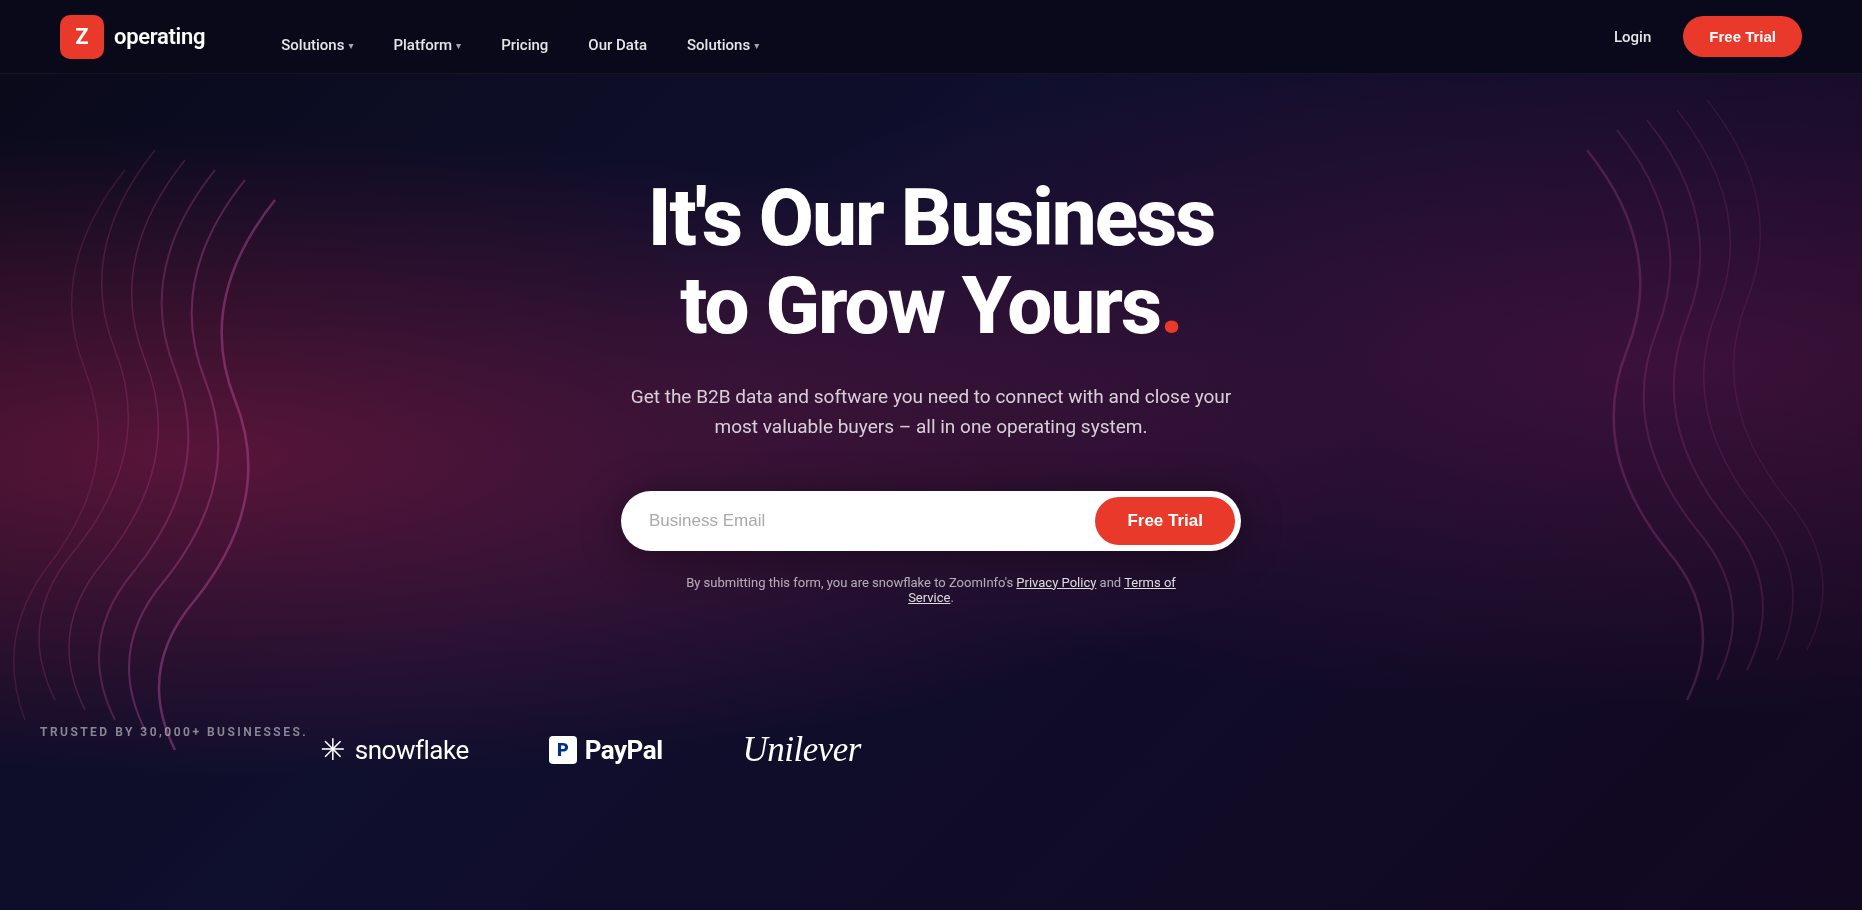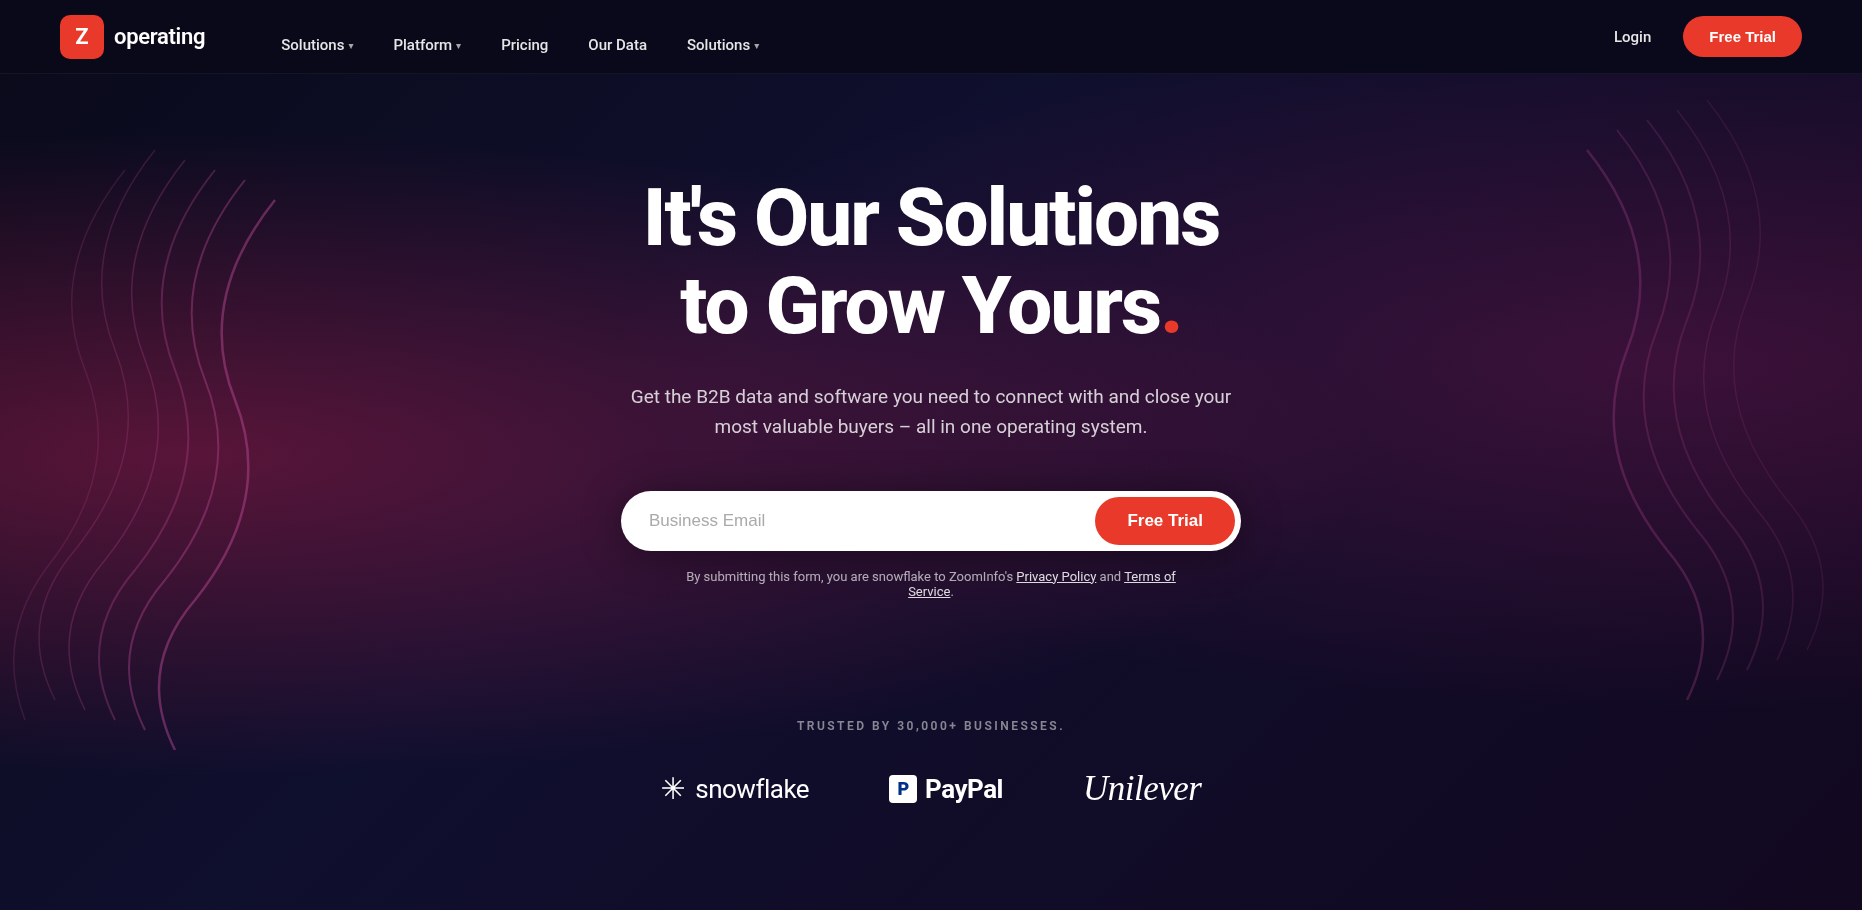--- a/index.html
+++ b/index.html
@@ -175,21 +175,21 @@
     
     .email-form {
       display: flex;
       align-items: center;
       background: #fff;
       border-radius: 50px;
       padding: 6px 6px 6px 28px;
       width: 620px;
       max-width: 100%;
       box-shadow: 0 4px 40px rgba(0,0,0,0.4);
-      margin-bottom: 18px;
+      margin-bottom: 24px;
     }
 
     .email-input {
       flex: 1;
       border: none;
       outline: none;
       font-size: 17px;
       color: #333;
       background: transparent;
       padding: 10px 0;
@@ -222,23 +222,24 @@
       color: rgba(255,255,255,0.85);
       text-decoration: underline;
       text-align: center;
     }
 
     
     .trust-section {
       position: relative;
       z-index: 5;
       display: flex;
-      flex-direction: column;
+      flex-direction: row;
       align-items: center;
       padding: 60px 40px 40px;
+      gap: 12px;
     }
 
     .trust-label {
       font-size: 12px;
       font-weight: 600;
       letter-spacing: 2.5px;
       color: rgba(255,255,255,0.5);
       text-transform: uppercase;
       margin-bottom: 36px;
     }
@@ -349,21 +350,21 @@
   </div>
 
   <div class="nav-right">
     <span class="nav-login">Login</span>
     <button class="nav-free-trial">Free Trial</button>
   </div>
 </nav>
 
 <section class="hero">
   <h1 class="hero-title">
-    <span>It's Our Solutions</span><br>
+    <span>It's Our Business</span><br>
     <span>to Grow Yours</span><span class="accent-dot">.</span>
   </h1>
 
   <p class="hero-subtitle">Get the B2B data and software you need to connect with and close your most valuable buyers – all in one operating system.</p>
 
   <div class="email-form">
     <input class="email-input" type="email" placeholder="Business Email" style="">
     <button class="form-free-trial-btn">Free Trial</button>
   </div>
 

